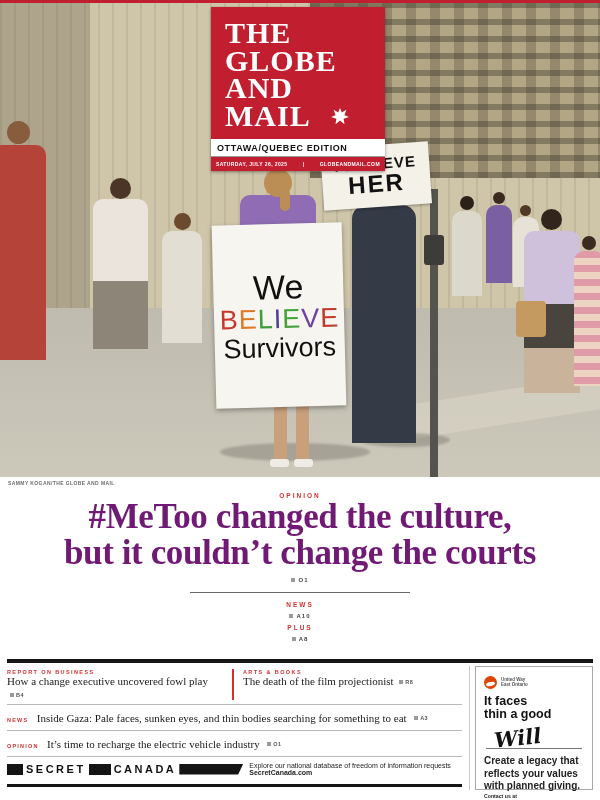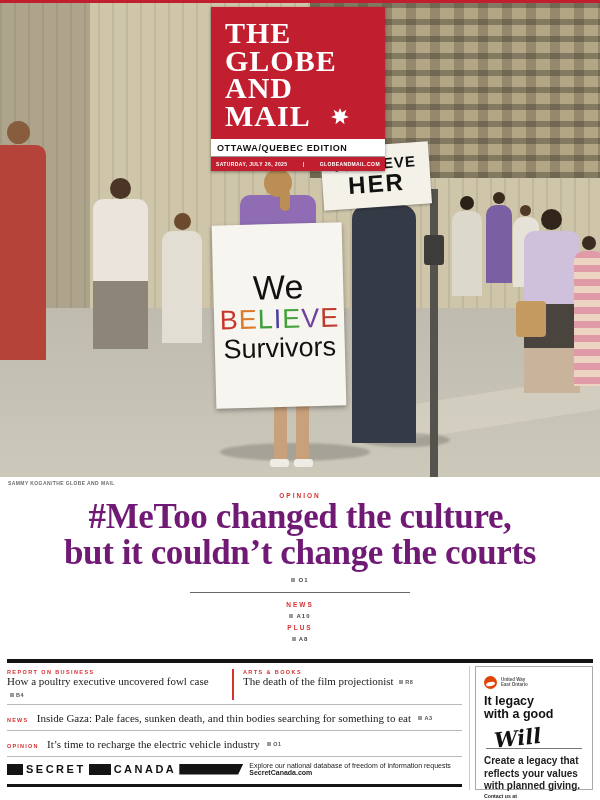--- a/index.html
+++ b/index.html
@@ -230,42 +230,42 @@
   <div class="bottom">
     <div class="blackbar"></div>
 
     <div class="bwrap">
       <div class="bleft">
 
         <div class="brow twocol">
           <div>
             <div class="kicker">REPORT ON BUSINESS</div>
             <div class="bhead serif">
-              <span>How a poultry executive uncovered fowl case</span>
+              <span>How a change executive uncovered fowl play</span>
               <span class="inlineref">
                   <span class="sq"></span>
                   <span>B4</span>
                 </span>
             </div>
           </div>
           <div class="colR">
             <div class="kicker">ARTS &amp; BOOKS</div>
             <div class="bhead serif">
               <span>The death of the film projectionist</span>
               <span class="inlineref">
                   <span class="sq"></span>
                   <span>R8</span>
                 </span>
             </div>
           </div>
         </div>
 
         <div class="brow">
           <span class="ikicker">NEWS</span>
-          <span class="bhead serif">Inside Gaza: Pale faces, sunken death, and thin bodies searching for something to eat</span>
+          <span class="bhead serif">Inside Gaza: Pale faces, sunken eyes, and thin bodies searching for something to eat</span>
           <span class="inlineref">
               <span class="sq"></span>
               <span>A3</span>
             </span>
         </div>
 
         <div class="brow">
           <span class="ikicker">OPINION</span>
           <span class="bhead serif">It’s time to recharge the electric vehicle industry</span>
           <span class="inlineref">
@@ -296,22 +296,22 @@
           <div class="uw">
             <div class="uw-circle">
                 <span></span>
               </div>
             <div class="uw-name">
               <div>United Way</div>
               <div>East Ontario</div>
             </div>
           </div>
           <div class="ad-h">
-            <div>It legacy</div>
-            <div>with a good</div>
+            <div>It faces</div>
+            <div>thin a good</div>
           </div>
           <div class="ad-script">Will</div>
           <div class="ad-line"></div>
           <div class="ad-body">Create a legacy that reflects your values with planned giving.</div>
           <div class="ad-contact">
             <span>Contact us at</span>
             
           </div>
         </div>
       </div>

